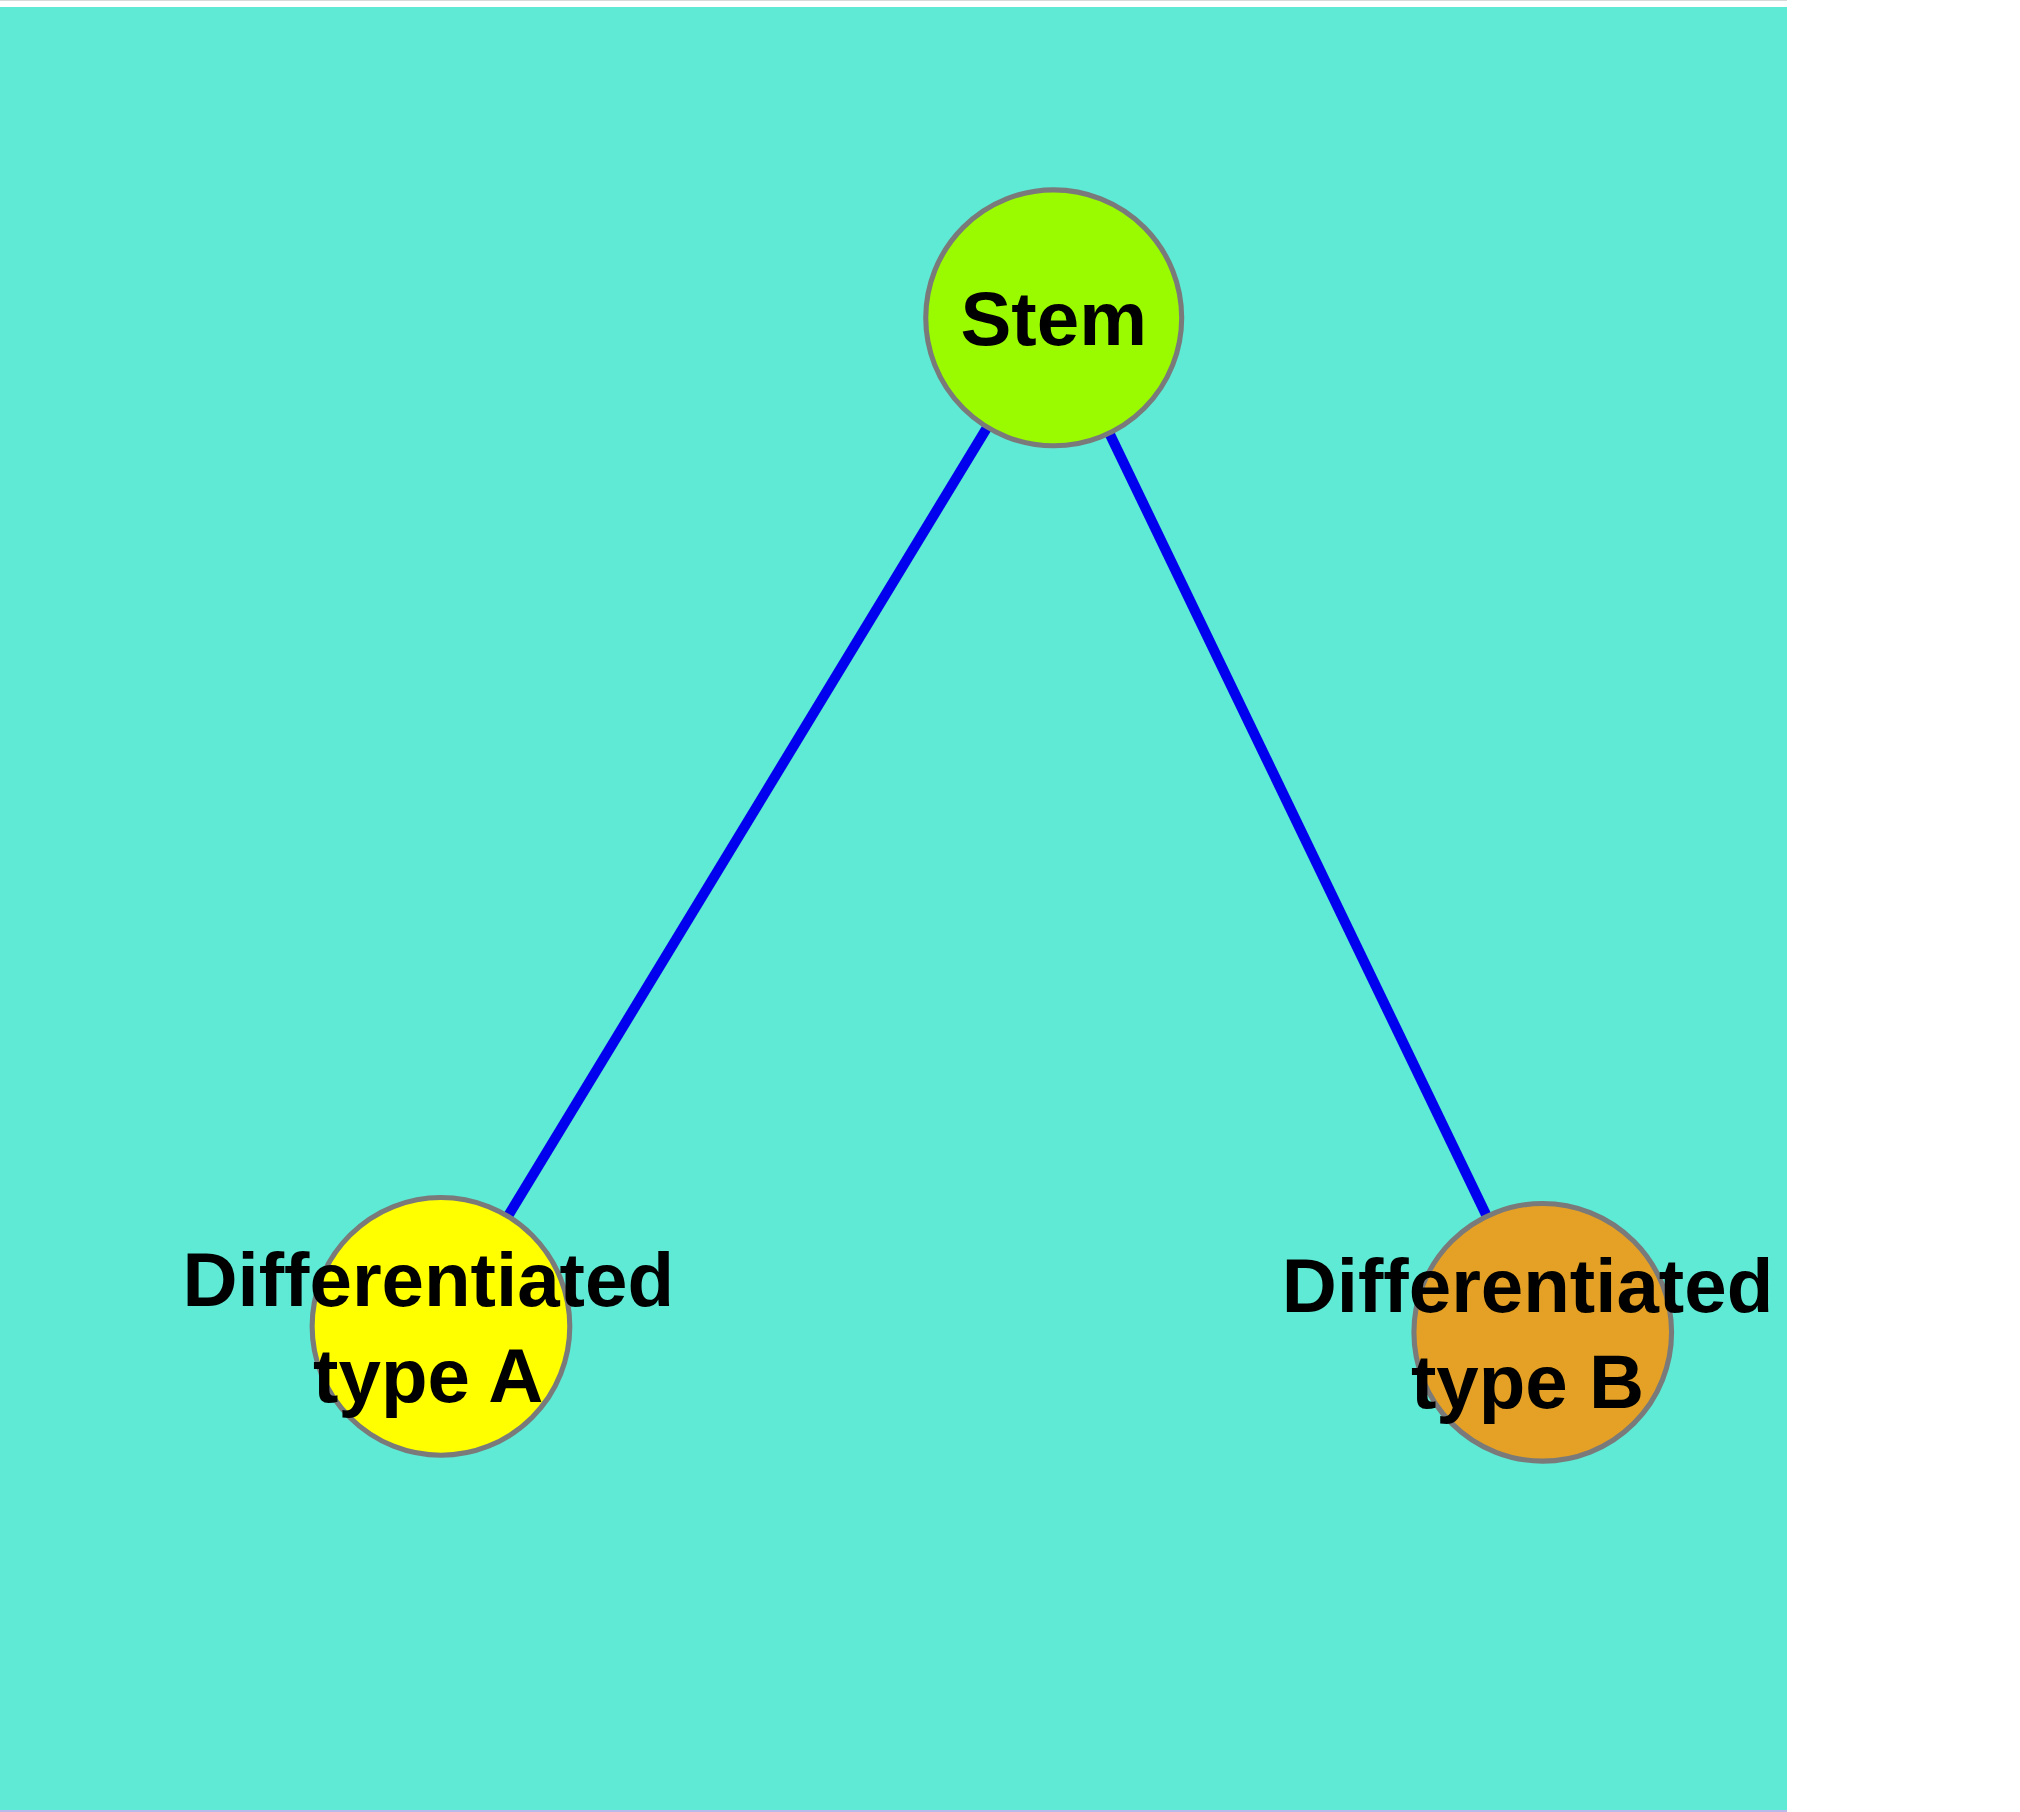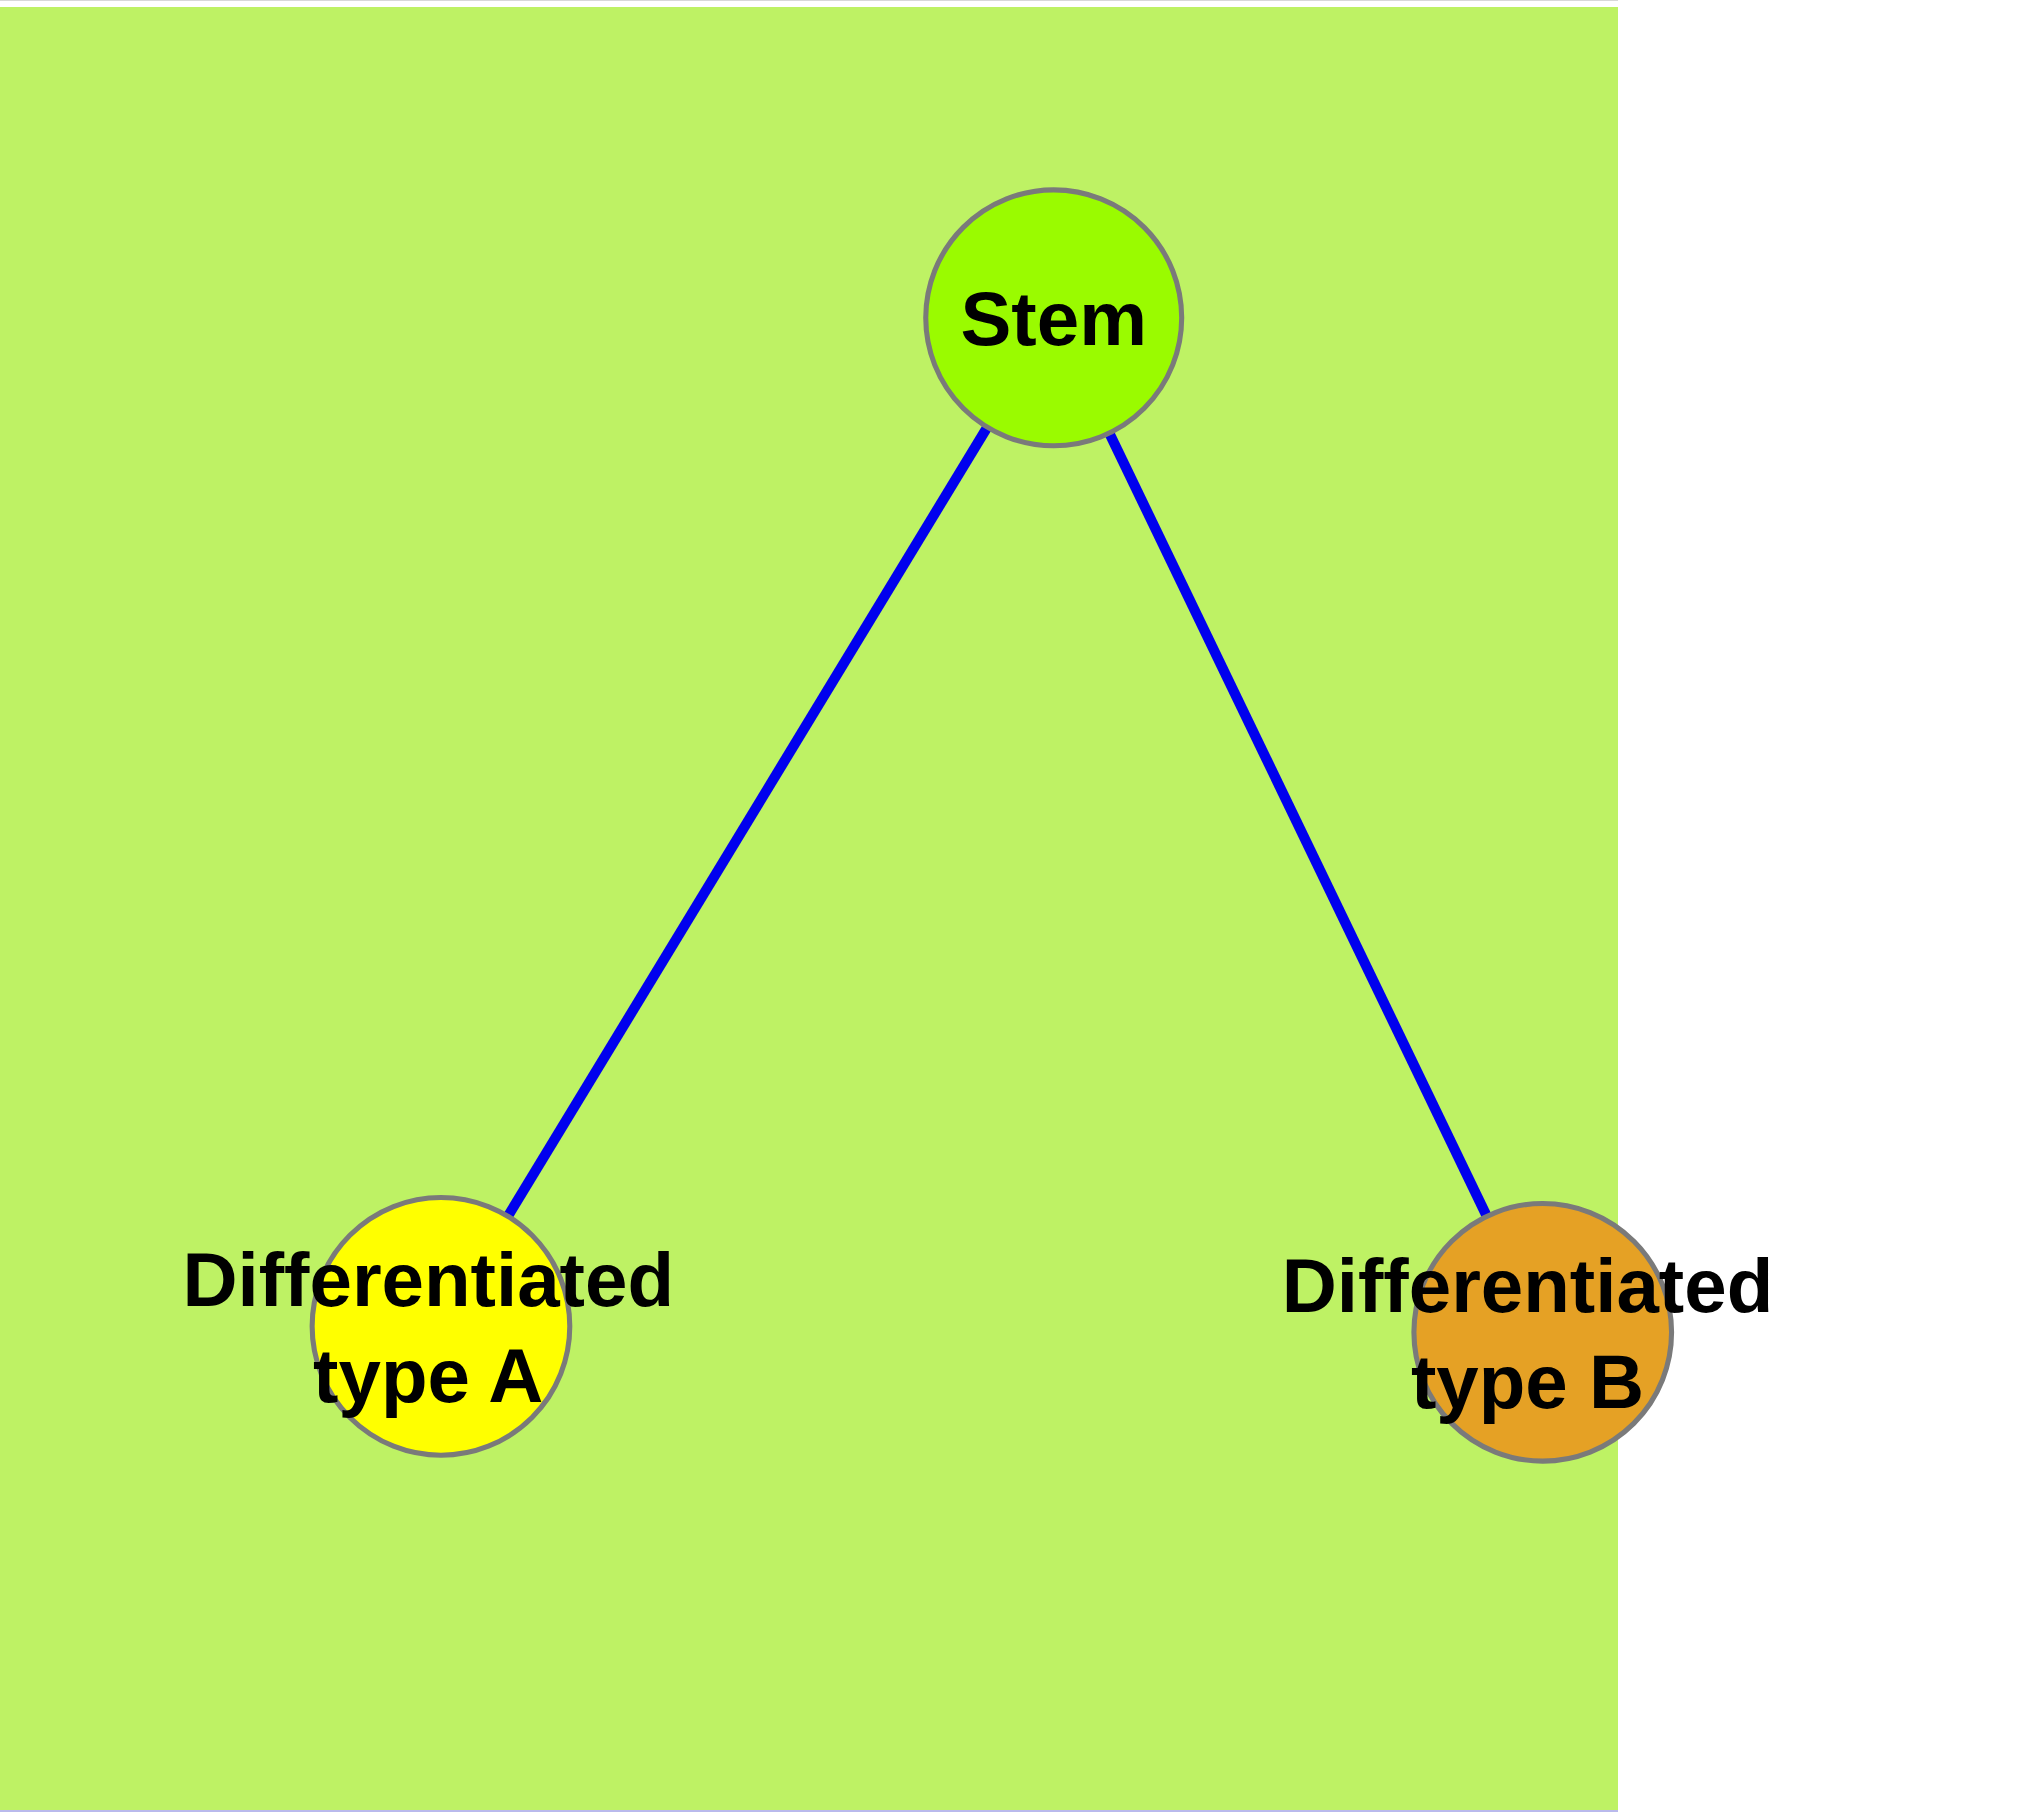--- a/index.html
+++ b/index.html
@@ -5,23 +5,23 @@
   html, body {
     margin: 0;
     padding: 0;
     width: 2021px;
     height: 1812px;
     font-family: "Liberation Sans", sans-serif;
     overflow: hidden;
   }
   .canvas {
     position: relative;
-    width: 1618px;
+    width: 1787px;
     height: 1812px;
-    background: #bef264;
+    background: #5eead4;
   }
   .top-strip {
     position: absolute;
     top: 0; left: 0; right: 0;
     height: 6px;
     background: #ffffff;
     border-top: 1.7px solid #d8d8d8;
   }
   .bottom-strip {
     position: absolute;

